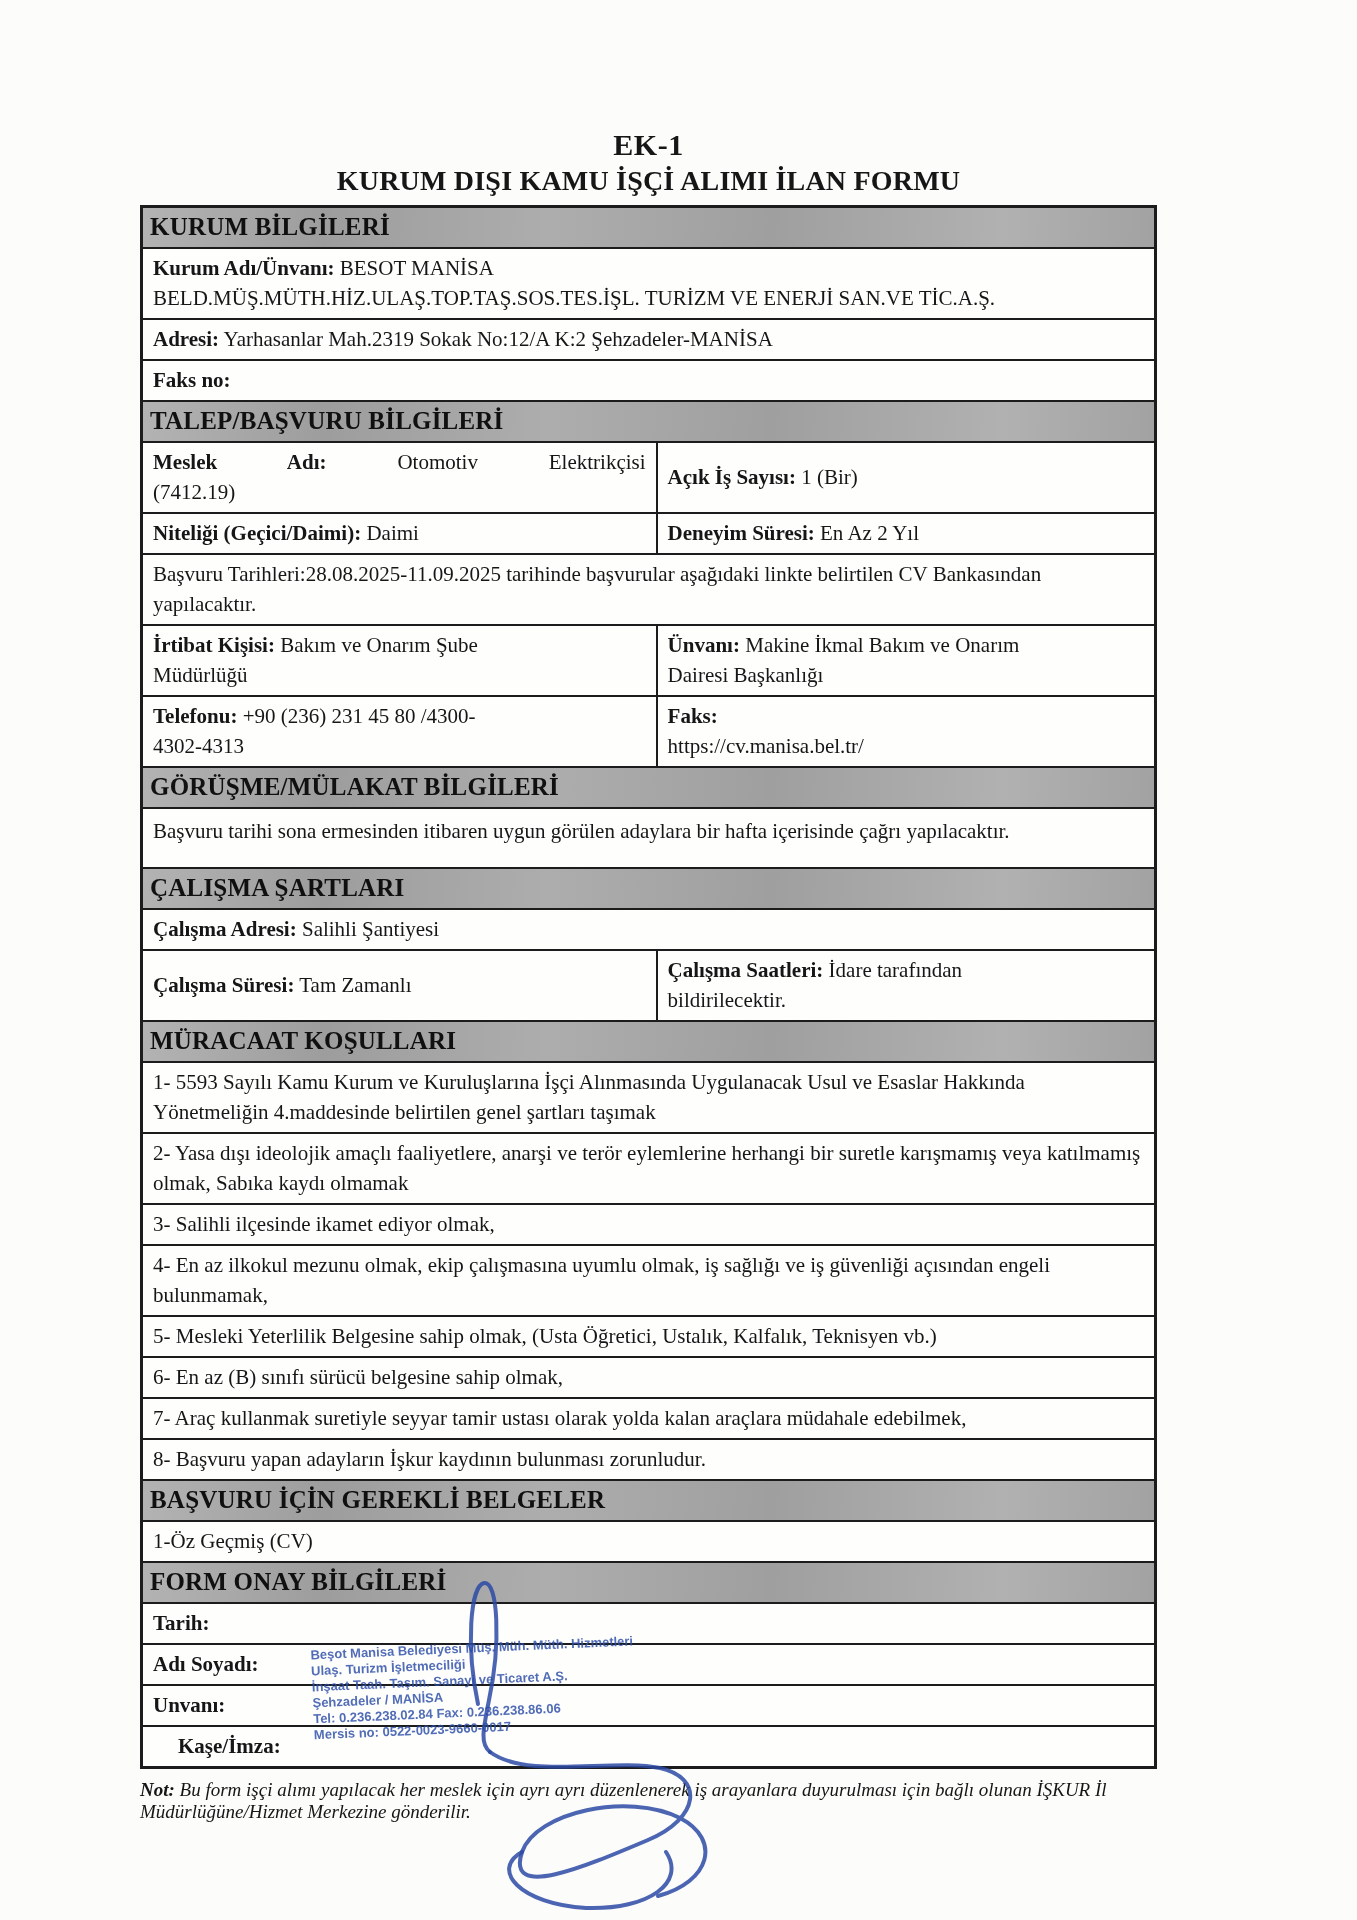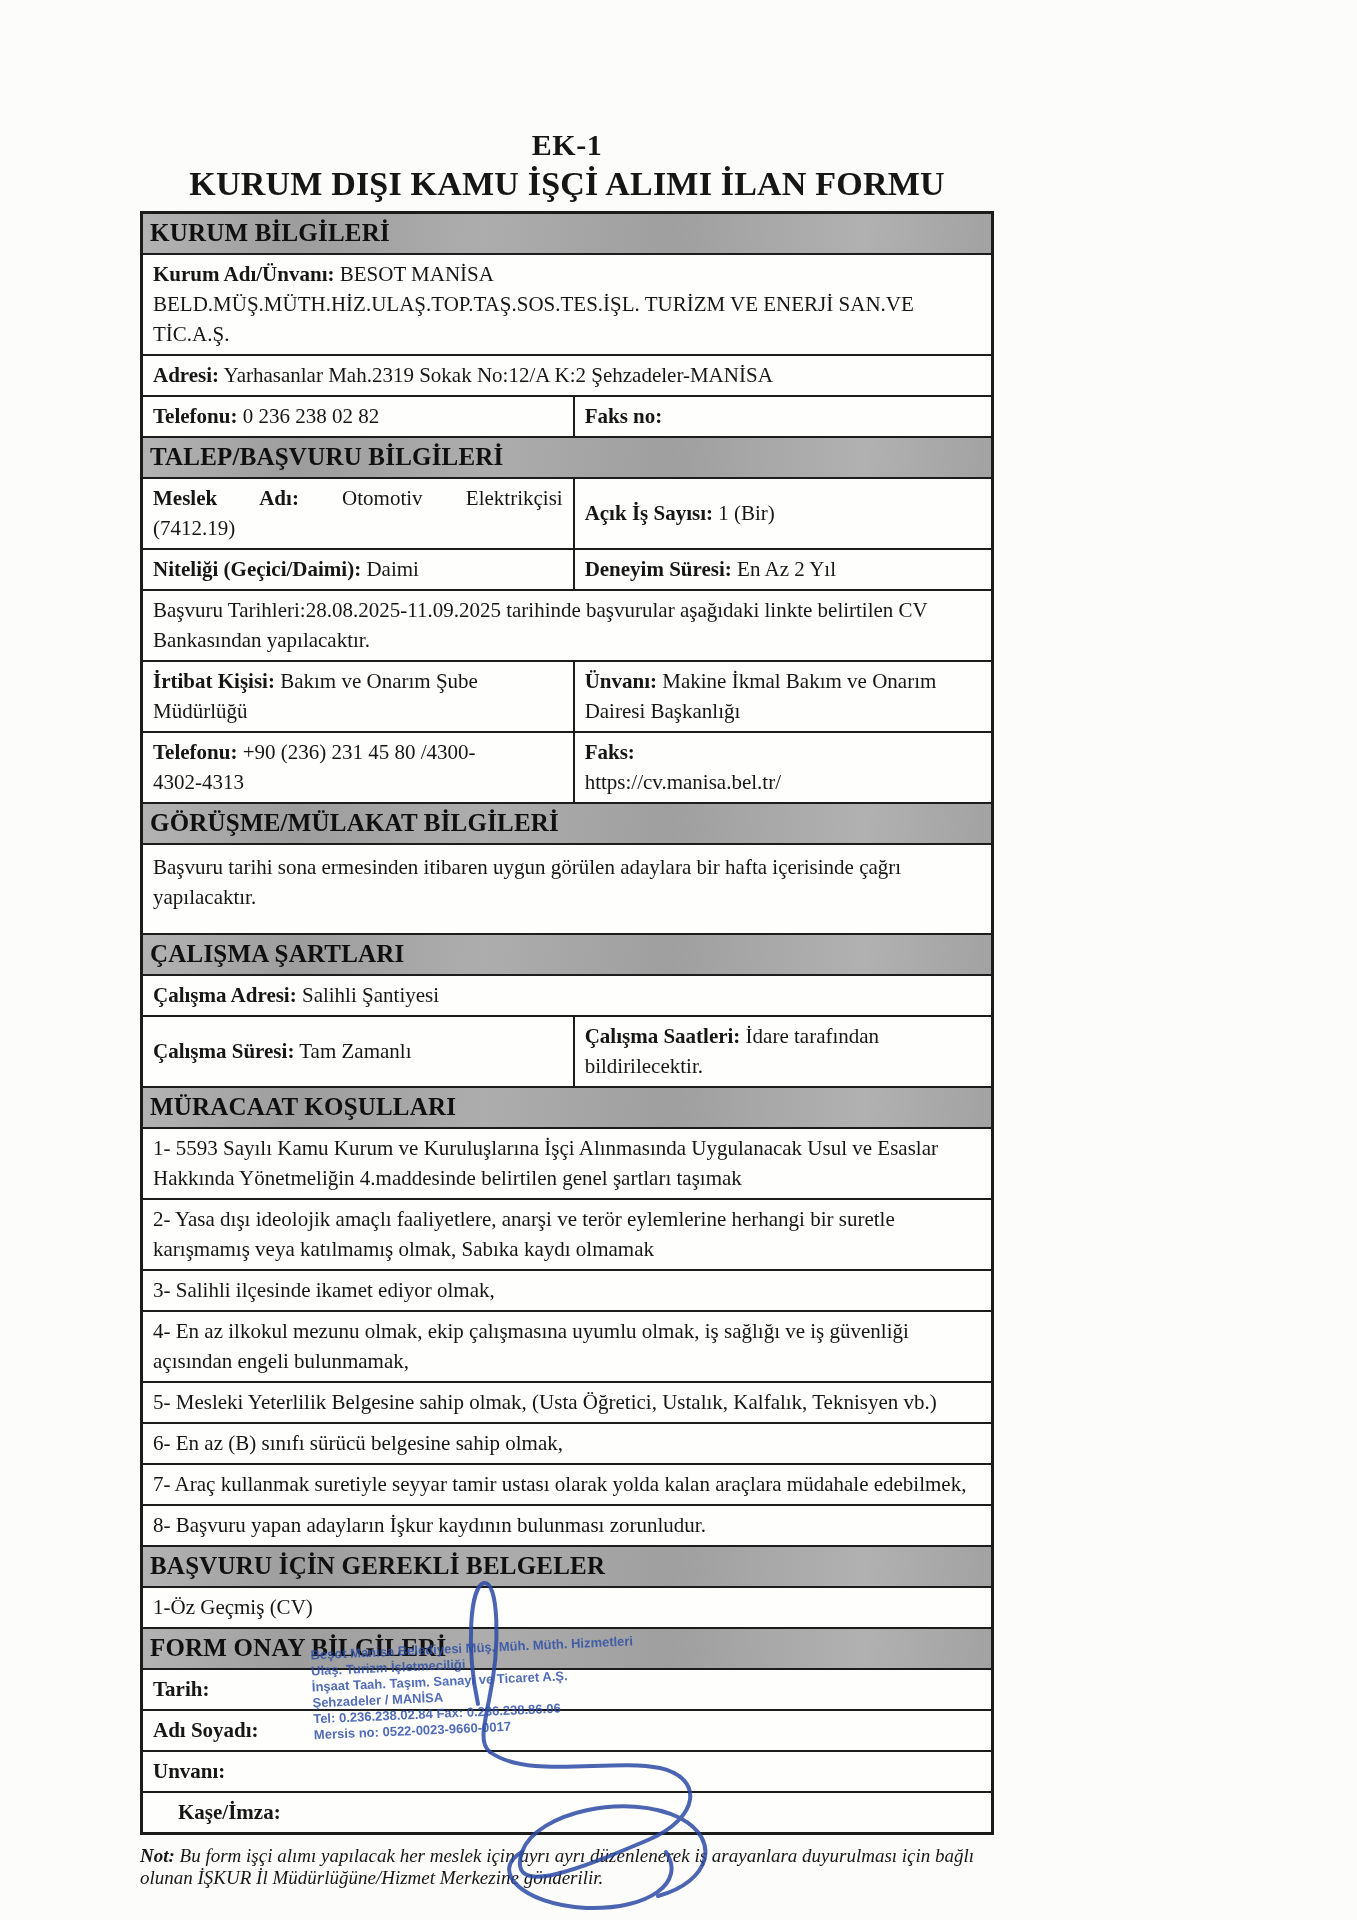--- a/index.html
+++ b/index.html
@@ -4,23 +4,23 @@
 <style>
   html,body{margin:0;padding:0;}
   body{
     width:1357px;height:1920px;
     background:#fcfcfa;
     font-family:"Liberation Serif","DejaVu Serif",serif;
     color:#161616;
     position:relative;
     overflow:hidden;
   }
-  .doc{position:absolute;left:140px;top:128px;width:854px;}
+  .doc{position:absolute;left:140px;top:128px;width:1017px;}
   .ek{text-align:center;font-weight:bold;font-size:30px;letter-spacing:.5px;}
-  .title{text-align:center;font-weight:bold;font-size:34px;margin-top:3px;letter-spacing:.2px;}
+  .title{text-align:center;font-weight:bold;font-size:28px;margin-top:3px;letter-spacing:.2px;}
   .tbl{border:3px solid #1c1c1c;margin-top:8px;background:#fefefd;}
   .tbl>div:last-child{border-bottom:none;margin-left:25px;}
   .hdr{
     background:linear-gradient(93deg,#b3b3b3 0%,#9d9d9d 18%,#adadad 40%,#9f9f9f 62%,#b1b1b1 85%,#a2a2a2 100%);
     border-bottom:2px solid #1c1c1c;
     font-weight:bold;font-size:25px;line-height:26px;
     padding:6px 7px 7px;color:#101010;letter-spacing:.2px;
   }
   .row{display:flex;border-bottom:2px solid #1c1c1c;}
   .cell{padding:4px 10px 5px;font-size:21px;line-height:30px;box-sizing:border-box;}
@@ -65,24 +65,20 @@
     </div>
 
     <div class="row">
       <div class="cell full">
         <span class="b">Adresi:</span>
         <span>Yarhasanlar Mah.2319 Sokak No:12/A K:2 Şehzadeler-MANİSA</span>
       </div>
     </div>
 
     <div class="row">
-      <div class="cell cl">
-        <span class="b">Telefonu:</span>
-        <span>0 236 238 02 82</span>
-      </div>
       <div class="cell cr">
         <span class="b">Faks no:</span>
       </div>
     </div>
 
     <div class="hdr">TALEP/BAŞVURU BİLGİLERİ</div>
 
     <div class="row">
       <div class="cell cl">
         <div class="just">

